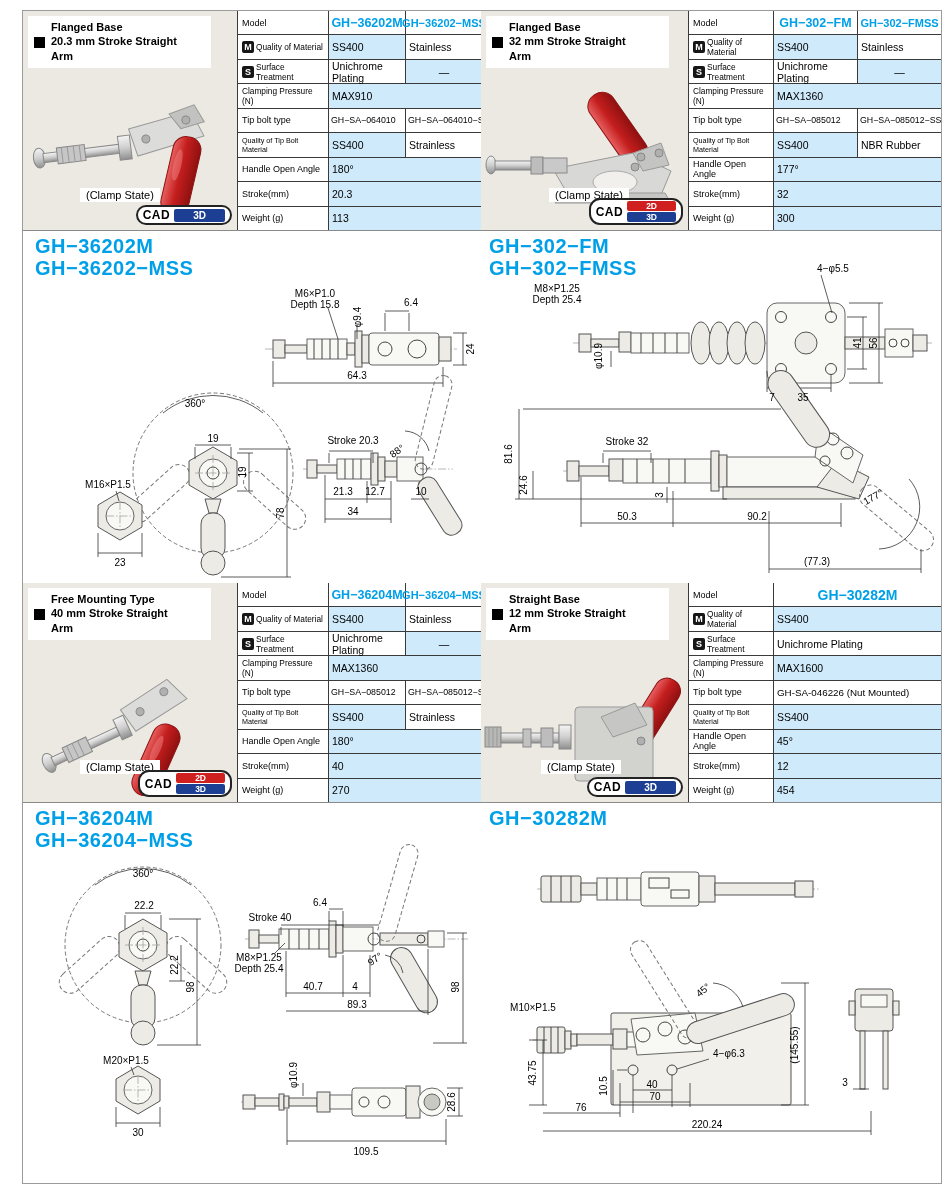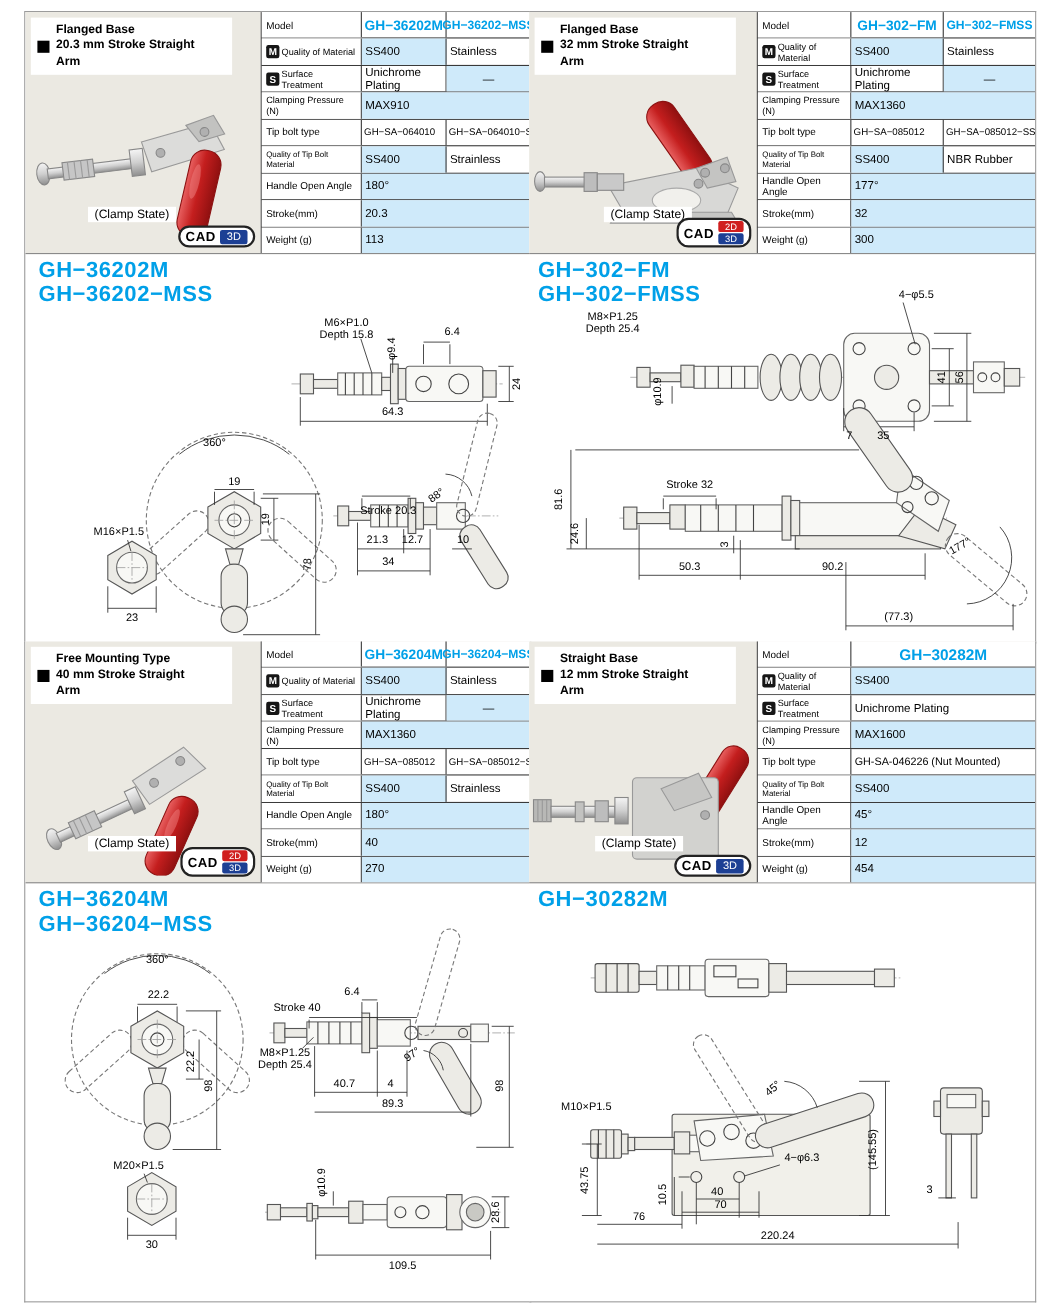--- a/index.html
+++ b/index.html
@@ -8,21 +8,21 @@
   #q0{left:22px;top:10px;width:459px;height:573px;}
   #q1{left:481px;top:10px;width:460px;height:573px;border-left:none;}
   #q2{left:22px;top:583px;width:459px;height:600px;border-top:none;}
   #q3{left:481px;top:583px;width:460px;height:600px;border-top:none;border-left:none;}
   .panel{position:absolute;left:0;top:0;right:0;height:219px;background:#ebe9e2;border-bottom:1px solid #8a8a8a;}
   .titlebox{position:absolute;left:5px;top:5px;background:#fff;padding:4px 7px 5px 6px;font-size:11px;font-weight:bold;line-height:1.3;display:flex;min-width:170px;align-items:center;}
   .bullet{width:11px;height:11px;background:#000;margin:2px 6px 0 0;flex:none;}
   .caption{position:absolute;background:#fff;font-size:11px;padding:1px 6px;white-space:nowrap;}
   .cad{position:absolute;bottom:5px;display:flex;align-items:center;background:#fff;border:2px solid #222;border-radius:11px;padding:1px 5px;gap:4px;}
   .cadtxt{font-weight:bold;font-size:12px;letter-spacing:.5px;}
-  .badge{color:#fff;font-weight:normal;font-size:10px;line-height:13px;padding:0 6px;border-radius:2px;display:block;}
+  .badge{color:#fff;font-weight:bold;font-size:10px;line-height:13px;padding:0 19px;border-radius:2px;display:block;}
   .b3{background:#1c3f94;}
   .b2{background:#d01f1f;}
   .badgecol{display:flex;flex-direction:column;gap:1px;}
   .badgecol .badge{font-size:8.5px;line-height:10px;}
   .spec{position:absolute;top:0;right:0;bottom:0;display:flex;flex-direction:column;background:#fff;border-left:1px solid #3a3a3a;}
   .w244{width:244px;} .w252{width:252px;}
   .srow{flex:1;display:flex;border-bottom:1px solid #3a3a3a;min-height:0;}
   .srow:last-child{border-bottom:none;}
   .slbl{width:82px;flex:none;display:flex;align-items:center;gap:2px;padding:0 4px;font-size:9px;border-right:1px solid #3a3a3a;background:#fff;}
   .lblw76 .slbl{width:76px;}
@@ -255,21 +255,21 @@
   <span class="dim" style="left:388px;top:291px">6.4</span>
   <span class="dim vr" style="left:334px;top:306px">φ9.4</span>
   <span class="dim vr" style="left:447px;top:338px">24</span>
   <span class="dim" style="left:334px;top:364px">64.3</span>
   <span class="dim" style="left:172px;top:392px">360°</span>
   <span class="dim" style="left:190px;top:427px">19</span>
   <span class="dim vr" style="left:219px;top:461px">19</span>
   <span class="dim vr" style="left:257px;top:502px">78</span>
   <span class="dim" style="left:85px;top:473px">M16×P1.5</span>
   <span class="dim" style="left:97px;top:551px">23</span>
-  <span class="dim" style="left:330px;top:454px">Stroke 20.3</span>
+  <span class="dim" style="left:330px;top:429px">Stroke 20.3</span>
   <span class="dim a35" style="left:374px;top:440px">88°</span>
   <span class="dim" style="left:320px;top:480px">21.3</span>
   <span class="dim" style="left:352px;top:480px">12.7</span>
   <span class="dim" style="left:330px;top:500px">34</span>
   <span class="dim" style="left:398px;top:480px">10</span>
 </div>
 
 <div class="quad" id="q1">
   <div class="panel">
     <svg class="photo" style="left:2px;top:58px" width="200" height="155" viewBox="0 0 200 155">

